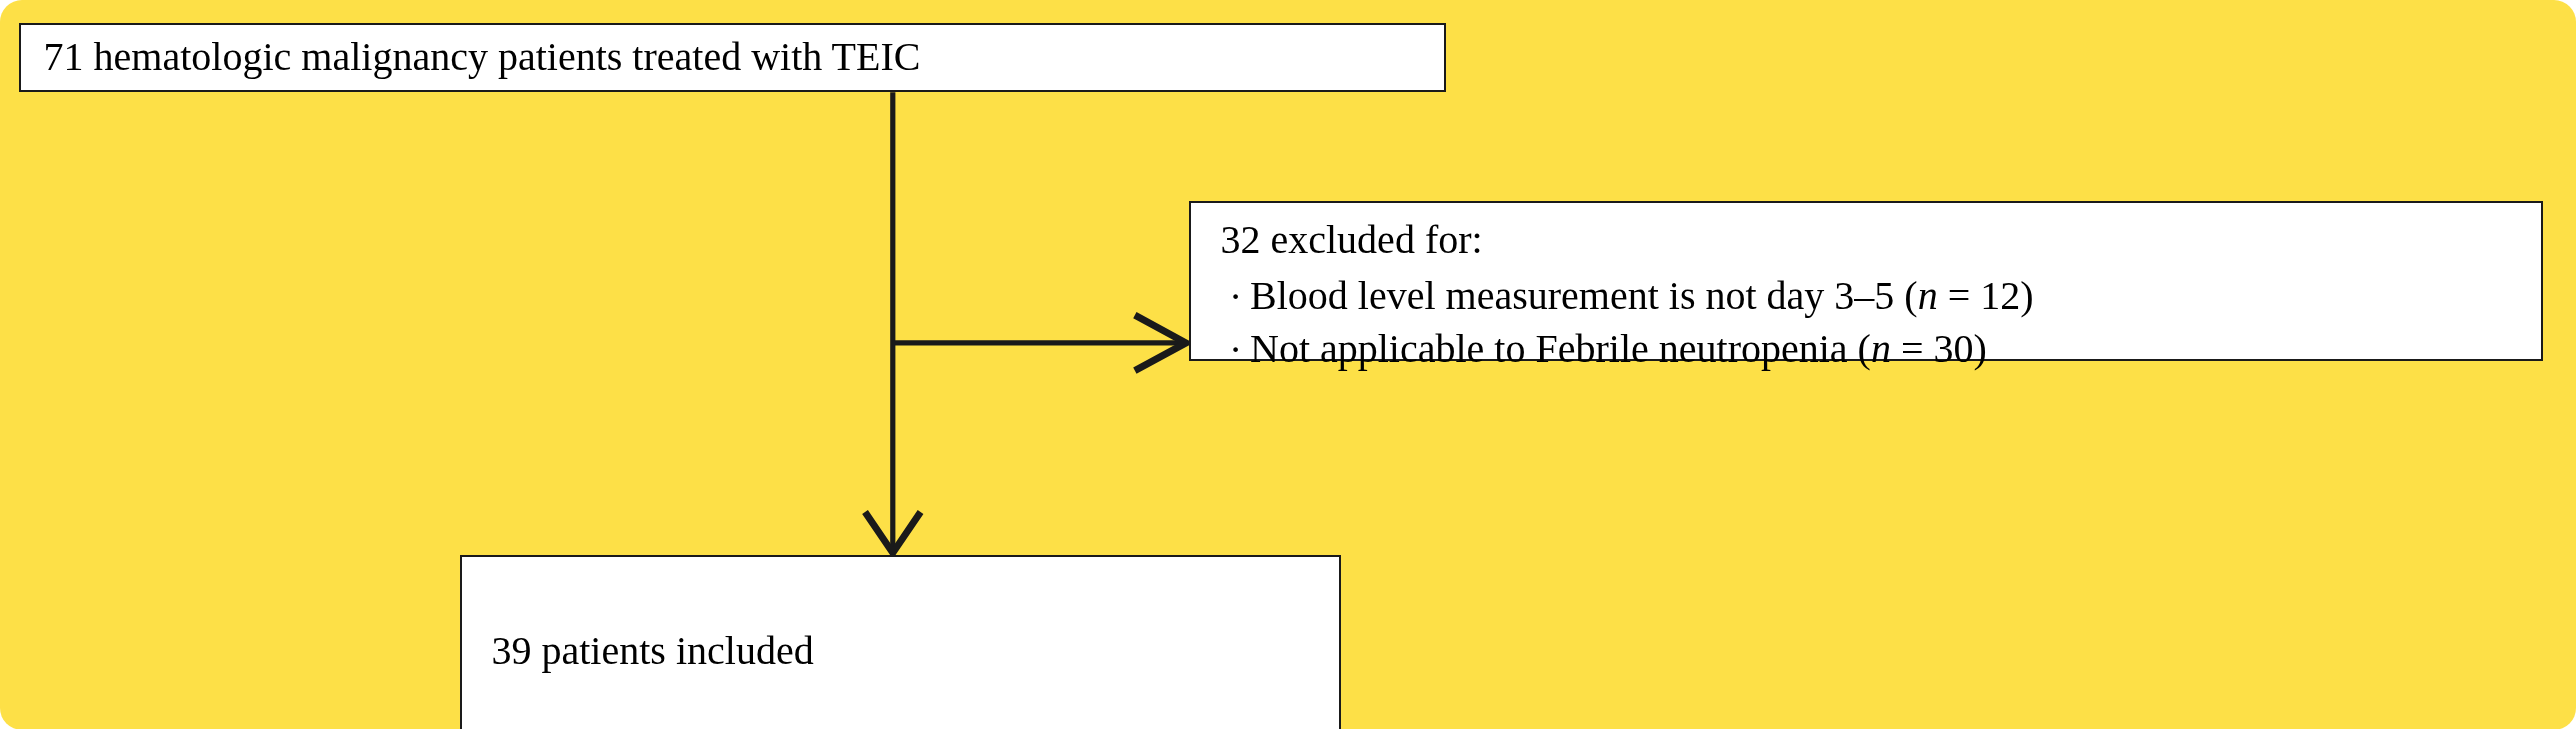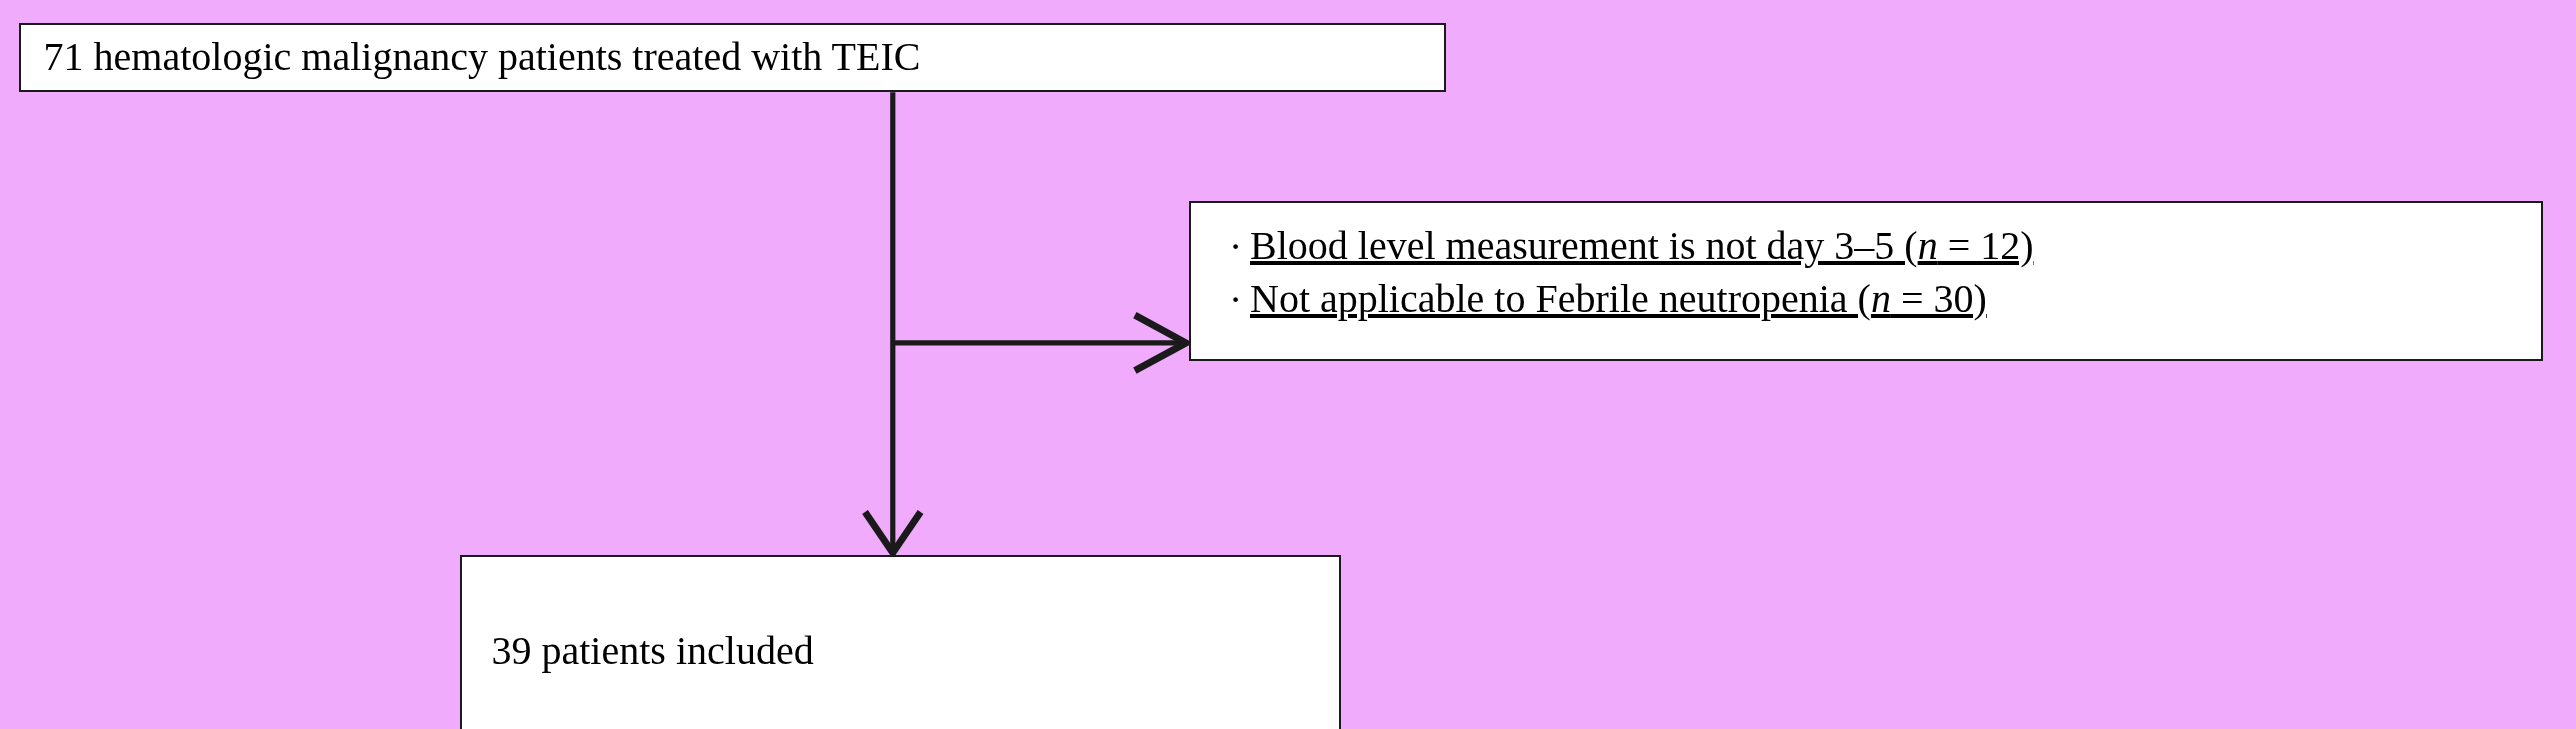--- a/index.html
+++ b/index.html
@@ -9,22 +9,23 @@
     background: #ffffff;
   }
   body {
     font-family: "Liberation Serif", "DejaVu Serif", serif;
     color: #000000;
   }
   #canvas {
     position: relative;
     width: 2576px;
     height: 730px;
-    background: #f0abfc;
+    background: #fde047;
     overflow: hidden;
+    border-radius: 22px;
   }
   .node {
     position: absolute;
     box-sizing: border-box;
     background: #ffffff;
     border: 2.6px solid #1a1a1a;
     display: flex;
     flex-direction: column;
     justify-content: center;
   }
@@ -68,21 +69,20 @@
   #box-excluded .bullet-mark {
     display: inline-block;
     width: 29.5px;
     flex: 0 0 29.5px;
     font-size: 29.5px;
     text-align: left;
     transform: translateY(-1.7px);
   }
   #box-excluded .bullet-text {
     display: inline-block;
-    text-decoration: underline;
   }
   .ital {
     font-style: italic;
   }
   
   #box-included {
     left: 460px;
     top: 555px;
     width: 881px;
     height: 192px;
@@ -117,20 +117,21 @@
     <line x1="1029" y1="395" x2="1367" y2="395" stroke="#1a1a1a" stroke-width="6"></line>
 
     <polyline points="1308,363 1367,395 1308,427" fill="none" stroke="#1a1a1a" stroke-width="8" stroke-linecap="butt" stroke-linejoin="miter"></polyline>
   </svg>
 
   <div class="node" id="box-source">
     <div class="line">71 hematologic malignancy patients treated with TEIC</div>
   </div>
 
   <div class="node" id="box-excluded">
+    <div class="heading">32 excluded for:</div>
     <div class="bullets">
 
       <div class="bullet-row">
         <span class="bullet-mark">・</span>
         <span class="bullet-text"><span>Blood level measurement is not day 3–5 (</span><span class="ital">n</span><span> = 12)</span></span>
       </div>
 
       <div class="bullet-row">
         <span class="bullet-mark">・</span>
         <span class="bullet-text"><span>Not applicable to Febrile neutropenia (</span><span class="ital">n</span><span> = 30)</span></span>

